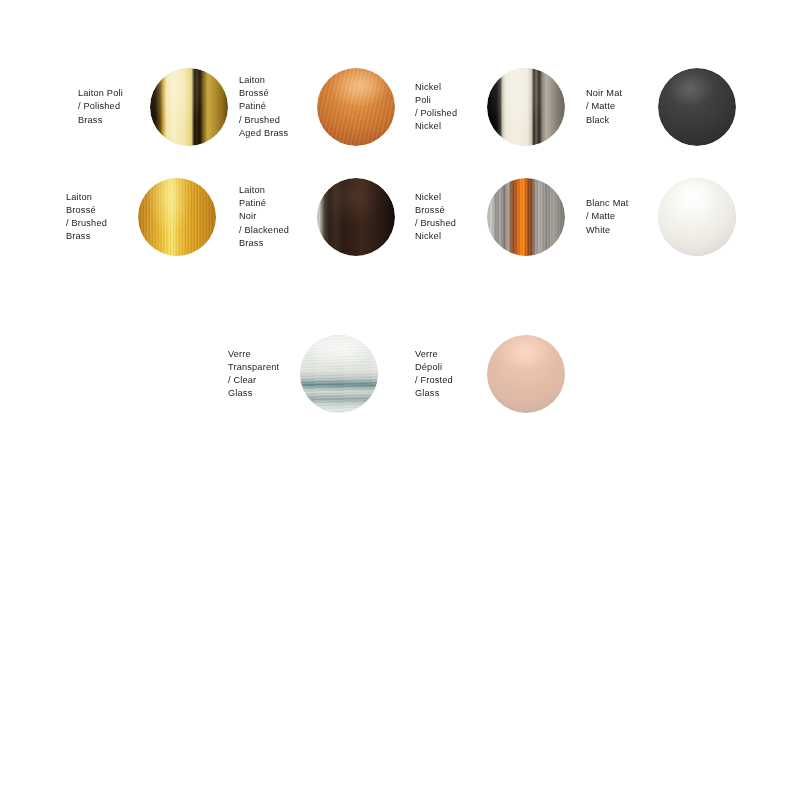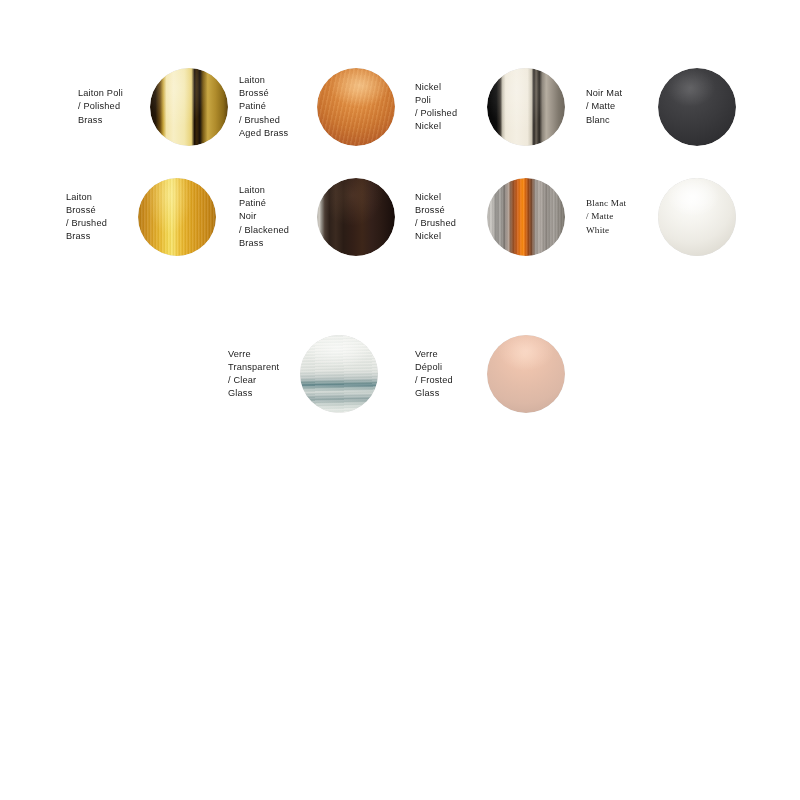--- a/index.html
+++ b/index.html
@@ -291,21 +291,21 @@
 Nickel</div>
     <div class="swatch sw-polished-nickel">
       <div class="layer base"></div>
       <div class="layer sheen"></div>
     </div>
   </div>
 
   <div class="finish-item" style="left:586px; top:68px;">
     <div class="finish-label">Noir Mat
 / Matte
-Blanc</div>
+Black</div>
     <div class="swatch sw-matte-black">
       <div class="layer base"></div>
       <div class="layer sheen"></div>
     </div>
   </div>
 
   <div class="finish-item" style="left:66px; top:178px;">
     <div class="finish-label">Laiton
 Brossé
 / Brushed
@@ -333,21 +333,21 @@
     <div class="finish-label">Nickel
 Brossé
 / Brushed
 Nickel</div>
     <div class="swatch sw-brushed-nickel">
       <div class="layer base"></div>
       <div class="layer brush"></div>
     </div>
   </div>
 
-  <div class="finish-item" style="left:586px; top:178px;font-family:Liberation Serif, serif;">
+  <div class="finish-item" style="left:586px; top:178px;">
     <div class="finish-label">Blanc Mat
 / Matte
 White</div>
     <div class="swatch sw-matte-white">
       <div class="layer base"></div>
       <div class="layer sheen"></div>
     </div>
   </div>
 
   <div class="finish-item" style="left:228px; top:335px;">

